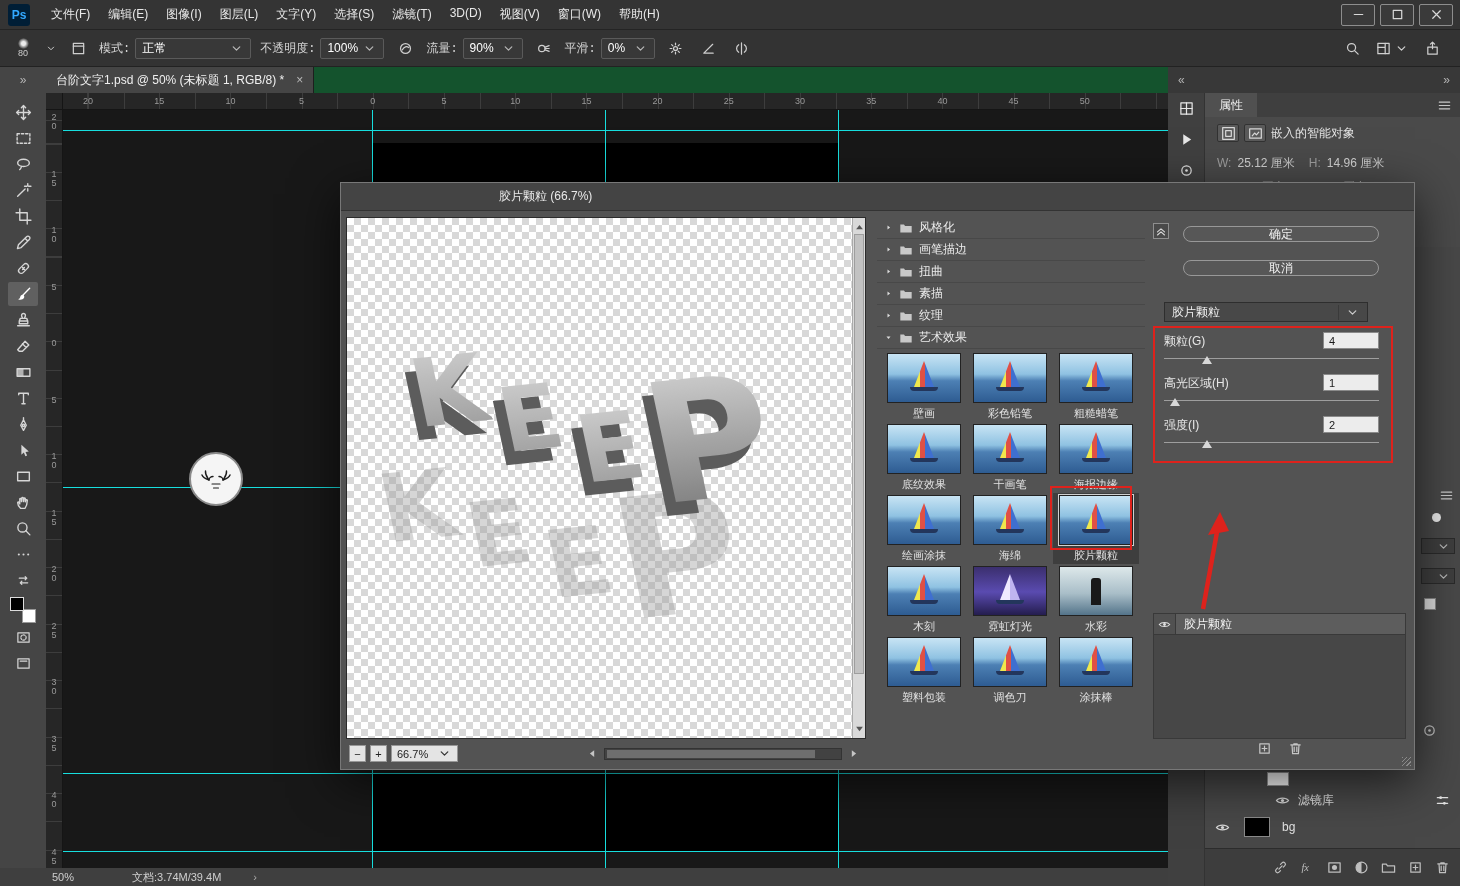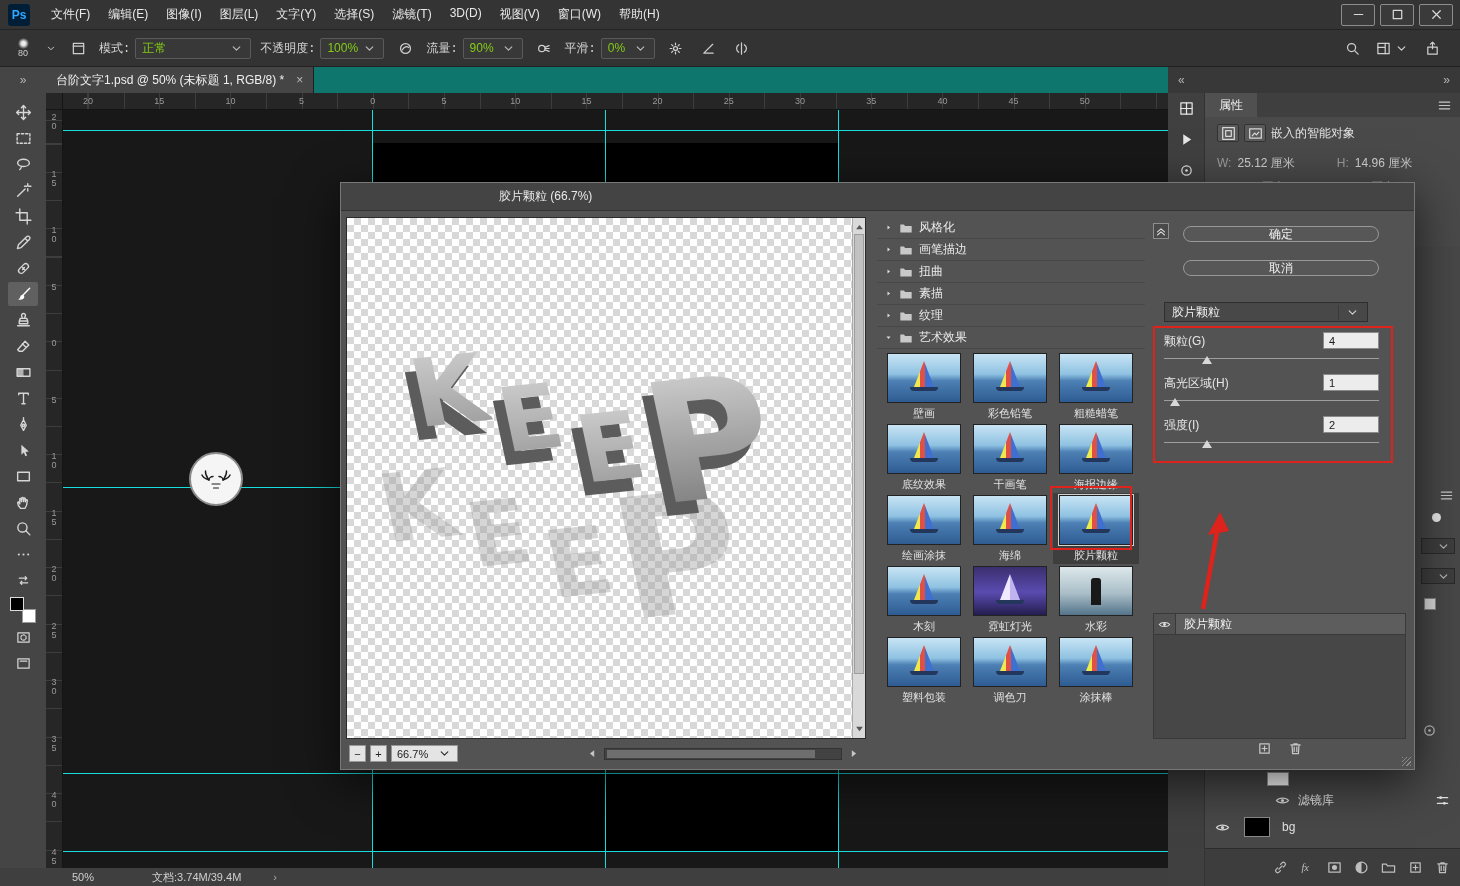--- a/index.html
+++ b/index.html
@@ -18,33 +18,33 @@
   .win-controls{margin-left:auto;display:flex;gap:5px;margin-right:7px;}
   .win-btn{width:34px;height:22px;border:1px solid #8d8d8d;border-radius:2px;background:#3a3a3a;
            color:#d8d8d8;display:flex;align-items:center;justify-content:center;}
 
   
   .optionsbar{position:absolute;left:0;top:30px;width:1460px;height:37px;background:#333333;
               border-bottom:1px solid #222;display:flex;align-items:center;gap:9px;padding:0 10px;z-index:20;}
   .opt-group{display:flex;align-items:center;gap:5px;}
   .opt-label{color:#d4d4d4;font-family:Liberation Mono, monospace;}
   .combo{height:21px;background:#383838;border:1px solid #5a5a5a;border-radius:2px;display:flex;
-         align-items:center;justify-content:space-between;padding:0 6px;color:#84cc16;}
+         align-items:center;justify-content:space-between;padding:0 6px;color:#ffffff;}
   .combo .ccaret{color:#b8b8b8;}
   .opt-icon{width:24px;height:24px;display:flex;align-items:center;justify-content:center;color:#cfcfcf;}
   .brush-preview{display:flex;flex-direction:column;align-items:center;width:26px;}
   .brush-dot{width:11px;height:11px;border-radius:50%;
              background:radial-gradient(circle,#ececec 25%,rgba(230,230,230,0) 72%);}
   .brush-num{font-size:9px;color:#ccc;line-height:9px;}
   .opt-right{margin-left:auto;display:flex;align-items:center;gap:16px;margin-right:10px;color:#d0d0d0;}
 
   
   .tabbar-left{position:absolute;left:0;top:67px;width:46px;height:26px;background:#454545;color:#b4b4b4;
                display:flex;align-items:center;justify-content:center;z-index:20;}
-  .tabbar-mid{position:absolute;left:46px;top:67px;width:1122px;height:26px;background:#0f766e;display:flex;z-index:20;}
+  .tabbar-mid{position:absolute;left:46px;top:67px;width:1122px;height:26px;background:#14532d;display:flex;z-index:20;}
   .doc-tab{background:#454545;height:26px;display:flex;align-items:center;gap:12px;padding:0 10px;
            color:#f0f0f0;border-right:1px solid #1e1e1e;}
   .tab-close{color:#b8b8b8;}
   .tabbar-right{position:absolute;left:1168px;top:67px;width:292px;height:26px;background:#383838;color:#b4b4b4;
                 display:flex;align-items:center;justify-content:space-between;padding:0 10px;z-index:20;}
 
   
   .toolstrip{position:absolute;left:0;top:93px;width:46px;height:775px;background:#454545;z-index:20;
              display:flex;flex-direction:column;align-items:center;padding-top:7px;gap:2px;}
   #tools{display:flex;flex-direction:column;align-items:center;gap:2px;}
@@ -81,40 +81,40 @@
   .right-dock{position:absolute;left:1168px;top:93px;width:292px;height:793px;background:#484848;z-index:10;}
   .icon-strip{position:absolute;left:0;top:0;width:37px;height:793px;background:#404040;border-right:1px solid #333;
               display:flex;flex-direction:column;align-items:center;padding-top:8px;gap:16px;color:#e6e6e6;}
   .props-header{position:absolute;left:37px;top:0;width:255px;height:24px;background:#3f3f3f;display:flex;align-items:center;}
   .props-tab{background:#505050;height:24px;display:flex;align-items:center;padding:0 14px;color:#f0f0f0;}
   .props-menu-icon{margin-left:auto;margin-right:8px;color:#c8c8c8;}
   .props-body{position:absolute;left:37px;top:24px;width:255px;height:130px;background:#4a4a4a;padding:7px 12px;}
   .props-row1{display:flex;align-items:center;gap:5px;margin-bottom:13px;color:#e4e4e4;}
   .chip{width:22px;height:18px;background:#5a5a5a;border:1px solid #323232;border-radius:2px;
         display:flex;align-items:center;justify-content:center;color:#d8d8d8;}
-  .props-dims{display:flex;gap:42px;color:#d0d0d0;margin-bottom:7px;}
+  .props-dims{display:flex;gap:14px;color:#d0d0d0;margin-bottom:7px;}
   .dim-label{color:#9d9d9d;margin-right:6px;}
   .frag-area{position:absolute;left:247px;top:393px;width:45px;height:140px;}
   .frag-menu{position:absolute;right:6px;top:2px;color:#c8c8c8;}
   .frag-dot{position:absolute;left:17px;top:27px;width:9px;height:9px;border-radius:50%;background:#e8e8e8;}
   .frag-combo{position:absolute;left:6px;width:34px;height:16px;background:#3e3e3e;border:1px solid #2a2a2a;
               display:flex;align-items:center;justify-content:flex-end;padding-right:3px;color:#b8b8b8;}
   .frag-square{position:absolute;left:9px;top:112px;width:12px;height:12px;background:#dcdcdc;border:1px solid #888;}
   .frag-circle{position:absolute;left:254px;top:630px;color:#c8c8c8;}
   .lrow{position:absolute;left:37px;width:255px;display:flex;align-items:center;color:#e2e2e2;}
   .lswatch{width:22px;height:14px;background:#fff;border:1px solid #999;}
   .lthumb{width:26px;height:20px;background:#000;border:1px solid #8a8a8a;}
   .layers-bottombar{position:absolute;left:37px;top:755px;width:255px;height:38px;background:#3d3d3d;
                     border-top:1px solid #2d2d2d;display:flex;align-items:center;justify-content:flex-end;
                     gap:12px;padding-right:10px;color:#bfbfbf;}
 
   
   .statusbar{position:absolute;left:0;top:868px;width:1168px;height:18px;background:#3f3f3f;z-index:12;
              display:flex;align-items:center;color:#cfcfcf;font-size:11px;}
-  .statusbar .sb-zoom{margin-left:72px;text-align:center;}
+  .statusbar .sb-zoom{margin-left:52px;text-align:center;}
   .statusbar .sb-doc{margin-left:58px;}
   .statusbar .sb-chev{margin-left:32px;color:#aaa;}
 
   
   .dialog{position:absolute;left:340px;top:182px;width:1075px;height:588px;background:#535353;
           border:1px solid #787878;box-shadow:0 12px 45px rgba(0,0,0,.65);z-index:40;}
   .dialog::after{content:"";position:absolute;right:3px;bottom:3px;width:9px;height:9px;
                  background:repeating-linear-gradient(135deg,#8a8a8a 0 1px,transparent 1px 3px);}
   .dialog-title{height:28px;background:#444;border-bottom:1px solid #333;display:flex;align-items:center;
                 padding-left:158px;color:#e9e9e9;}

